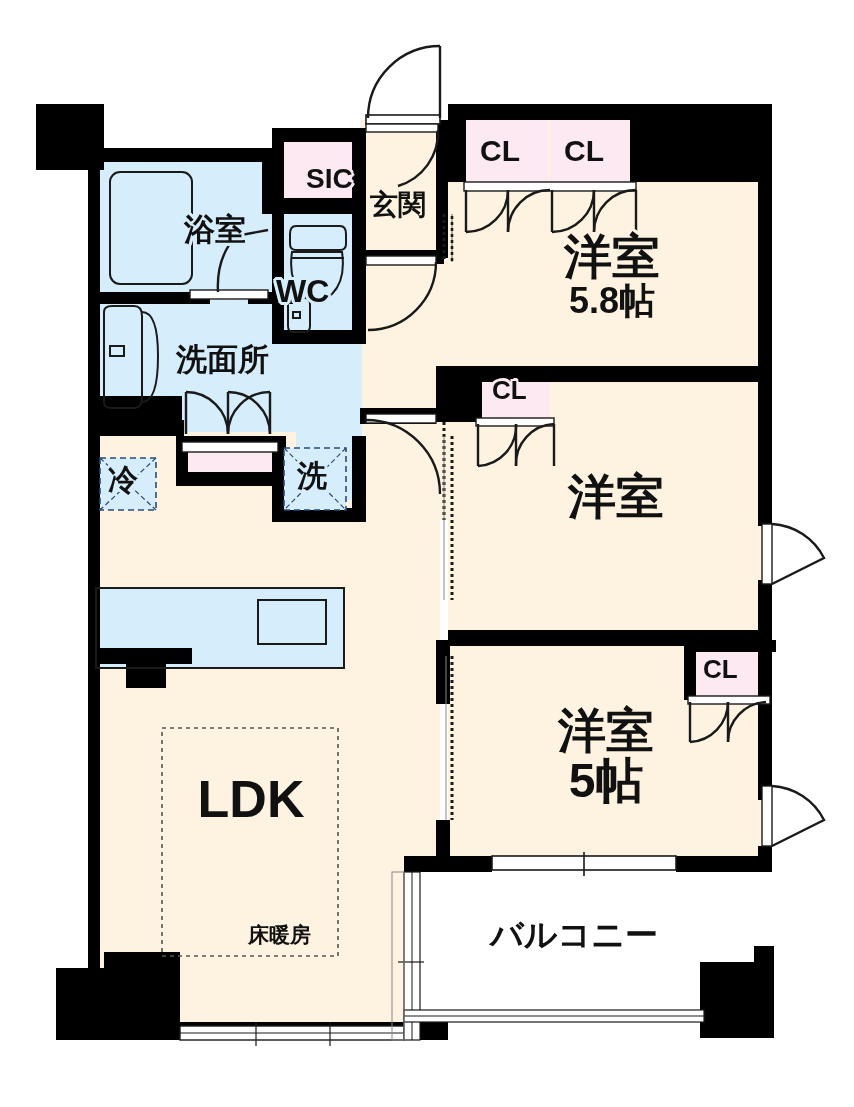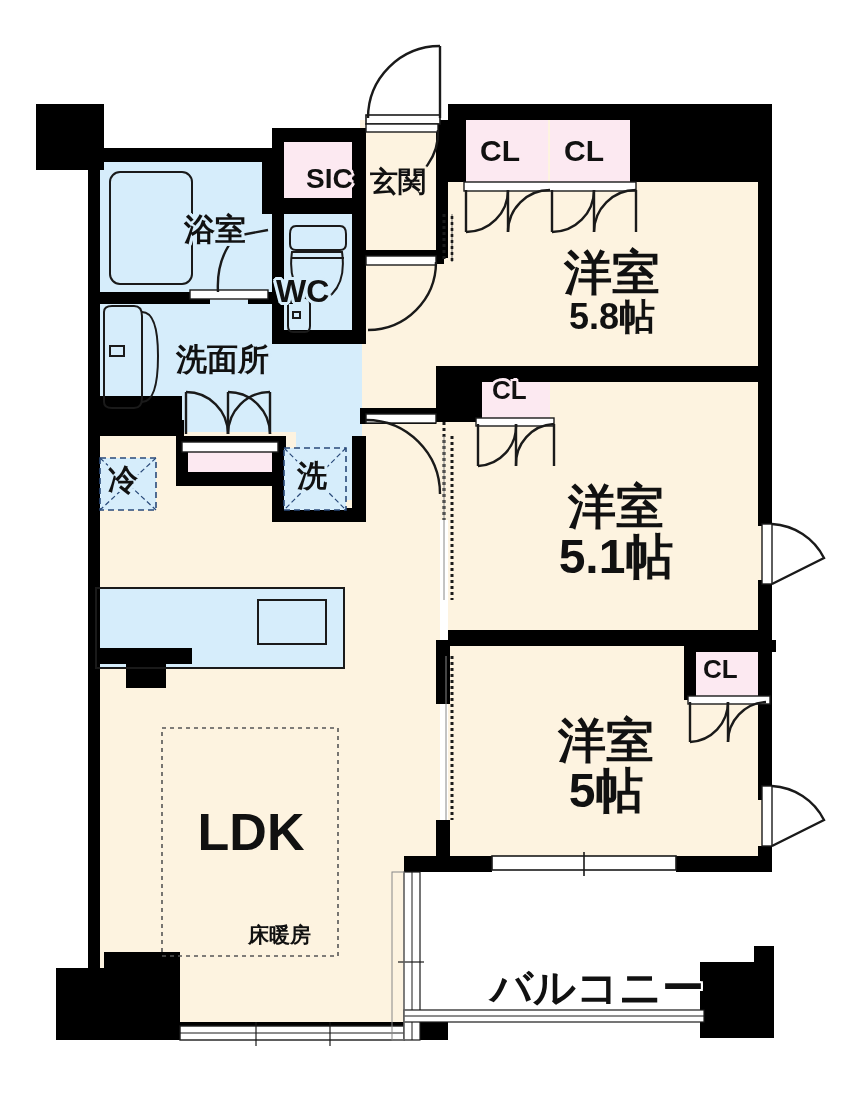--- a/index.html
+++ b/index.html
@@ -19,21 +19,20 @@
   }
   #plan svg {
     position: absolute;
     left: 0;
     top: 0;
   }
   .lbl-wrap {
     position: absolute;
     display: flex;
     align-items: center;
-    justify-content: center;
     flex-direction: column;
     pointer-events: none;
   }
   .txt {
     font-family: "Liberation Sans", sans-serif;
     font-weight: 700;
     color: #111111;
     text-align: center;
     line-height: 1.04;
   }
@@ -359,39 +358,38 @@
   </div>
   <div class="txt halo-cream" style="position:absolute; left:248px; top:924px; font-size:21px;">床暖房</div>
 
   <div class="lbl-wrap" style="left:522px; top:232px; width:180px; height:120px;">
     <div class="txt halo-cream" style="font-size:48px;">洋室</div>
     <div class="txt halo-cream" style="font-size:36px;">5.8帖</div>
   </div>
 
   <div class="lbl-wrap" style="left:526px; top:472px; width:180px; height:120px;">
     <div class="txt halo-cream" style="font-size:48px;">洋室</div>
-    <div class="txt halo-cream" style="font-size:48px;">5.1帖</div>
   </div>
 
   <div class="lbl-wrap" style="left:516px; top:706px; width:180px; height:120px;">
     <div class="txt halo-cream" style="font-size:48px;">洋室</div>
     <div class="txt halo-cream" style="font-size:48px;">5帖</div>
   </div>
 
   <div class="txt halo-blue" style="position:absolute; left:184px; top:214px; font-size:31px;">浴室</div>
 
   <div class="txt halo-blue" style="position:absolute; left:176px; top:344px; font-size:31px;">洗面所</div>
 
   <div class="txt halo-blue" style="position:absolute; left:276px; top:275px; font-size:32px;">WC</div>
 
   <div class="txt halo-pink" style="position:absolute; left:284px; top:164px; font-size:28px;margin-left:22px;">SIC</div>
 
-  <div class="txt halo-cream" style="position:absolute; left:370px; top:167px; font-size:28px;">玄関</div>
-
-  <div class="txt halo-white" style="position:absolute; left:490px; top:918px; font-size:42px;margin-top:48px;">バルコニー</div>
+  <div class="txt halo-cream" style="position:absolute; left:370px; top:190px; font-size:28px;">玄関</div>
+
+  <div class="txt halo-white" style="position:absolute; left:490px; top:918px; font-size:33px;">バルコニー</div>
 
   <div class="txt halo-pink" style="position:absolute; left:480px; top:135px; font-size:30px;">CL</div>
   <div class="txt halo-pink" style="position:absolute; left:564px; top:135px; font-size:30px;">CL</div>
   <div class="txt halo-pink" style="position:absolute; left:492px; top:377px; font-size:26px;">CL</div>
   <div class="txt halo-pink" style="position:absolute; left:703px; top:656px; font-size:26px;">CL</div>
 
   <div class="txt halo-blue" style="position:absolute; left:108px; top:464px; font-size:30px;">冷</div>
   <div class="txt halo-blue" style="position:absolute; left:297px; top:460px; font-size:30px;">洗</div>
 
 </div>

